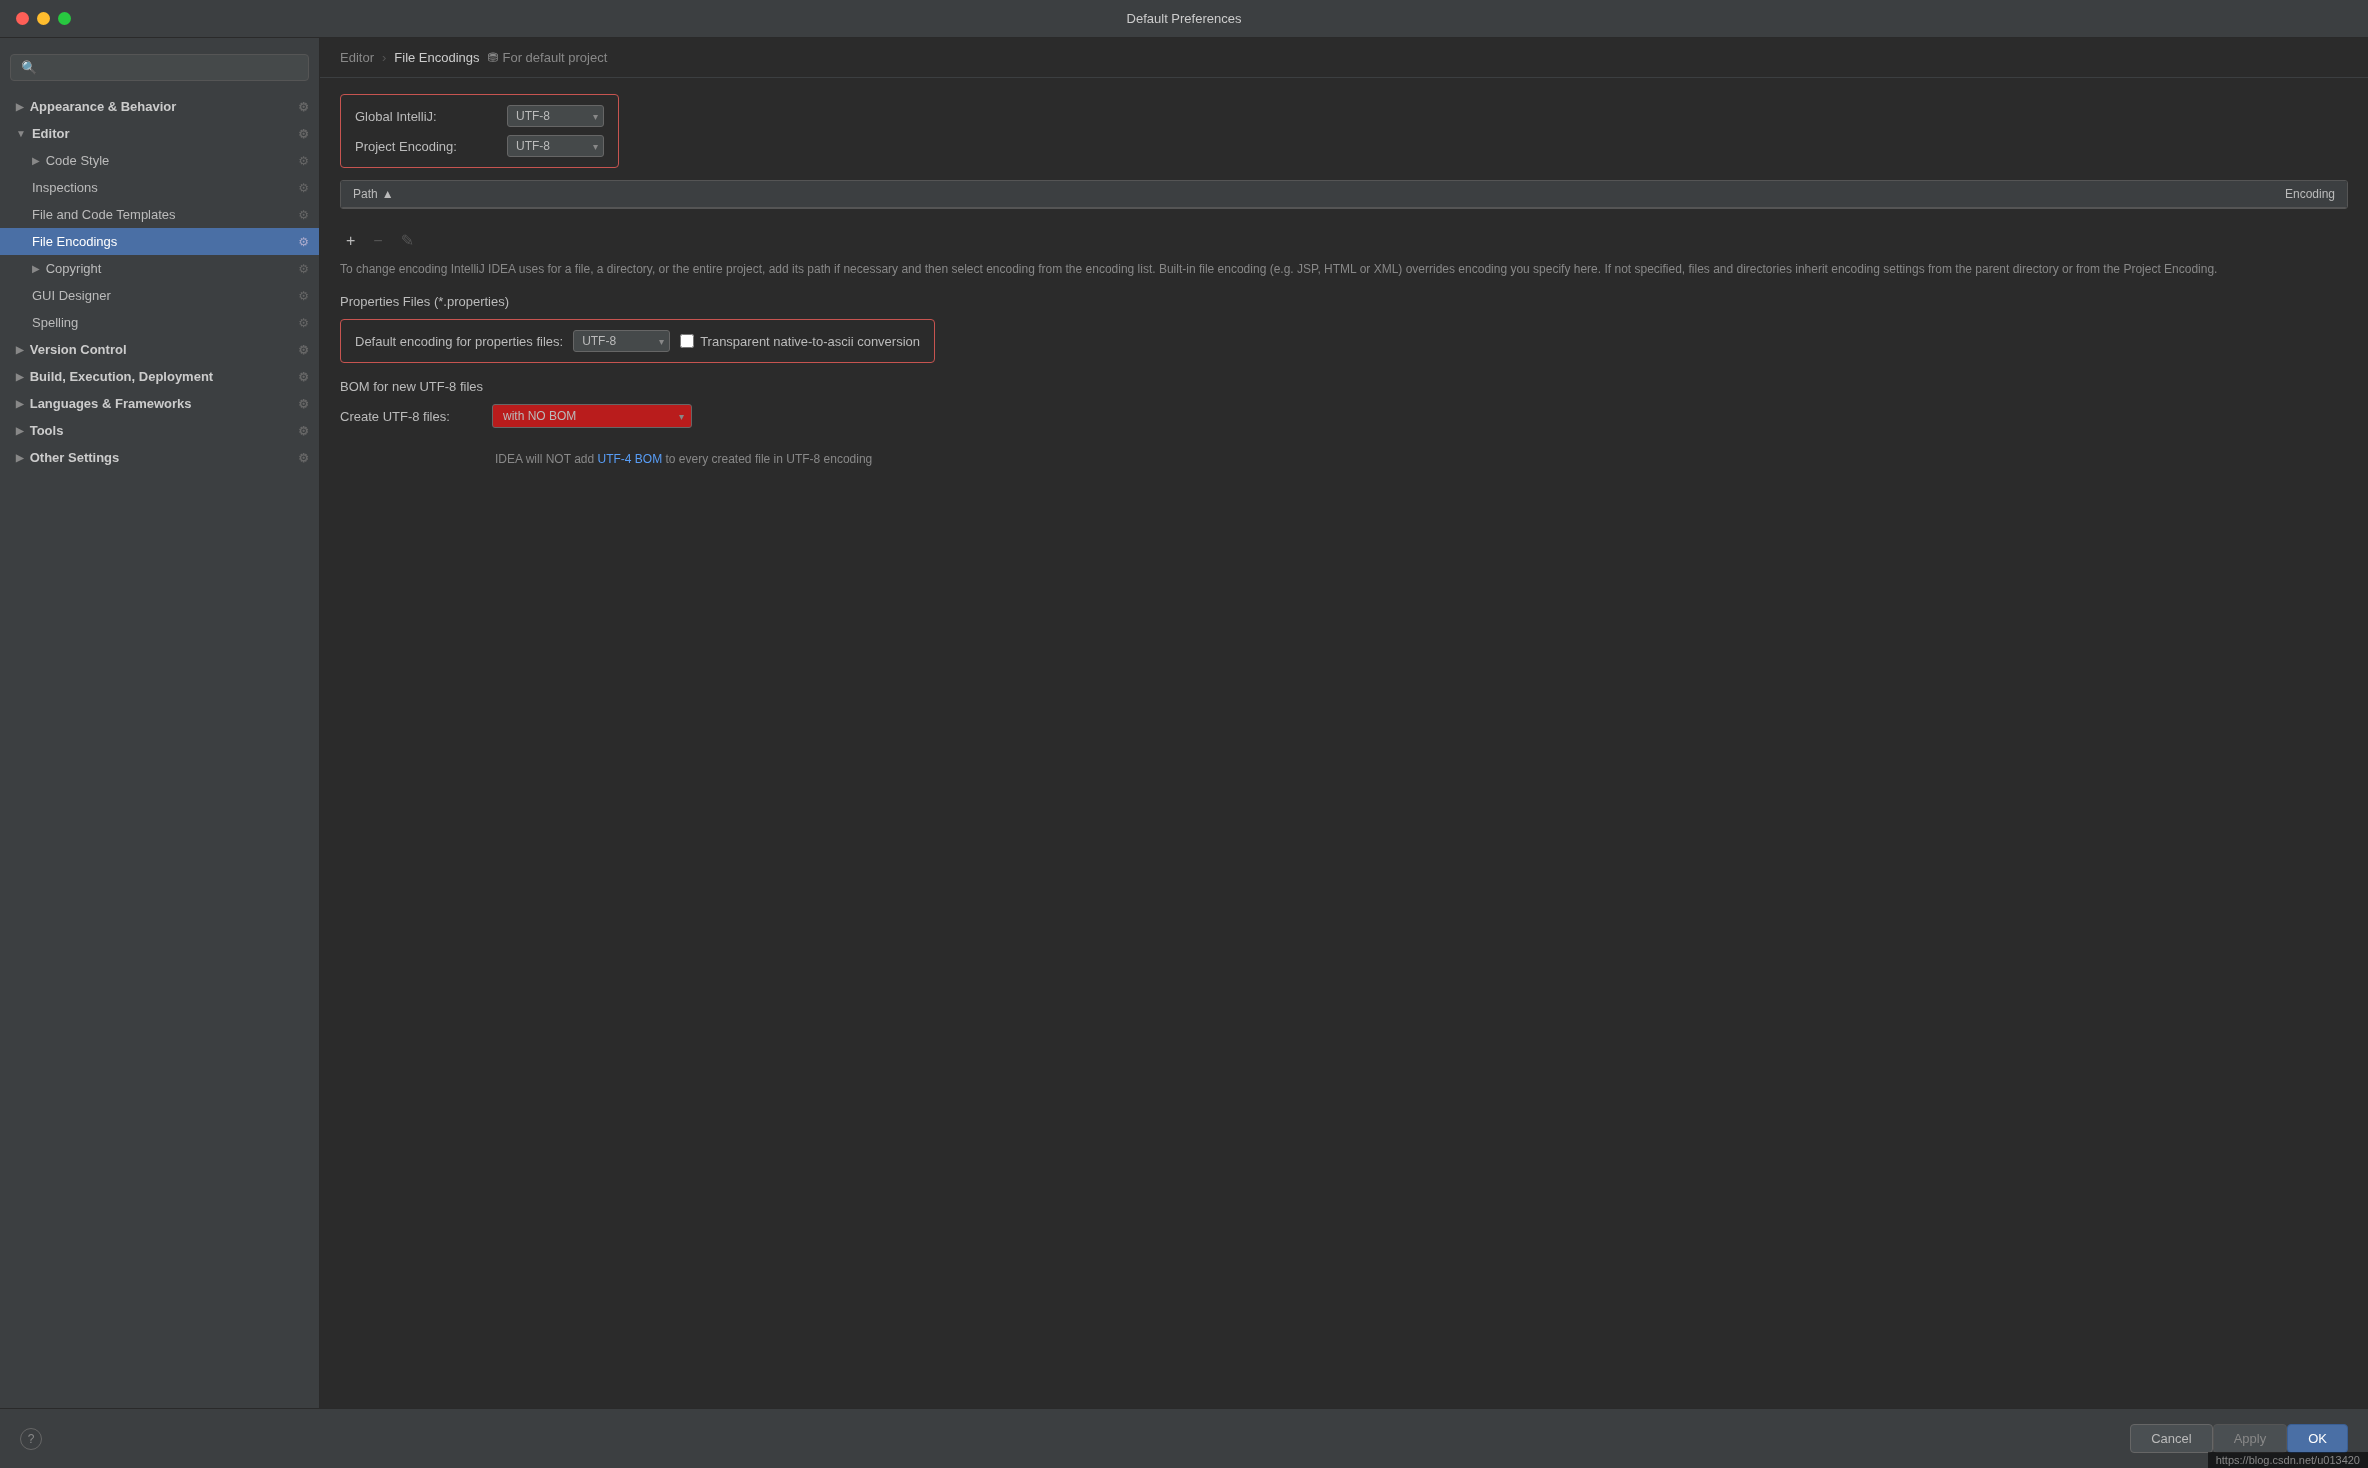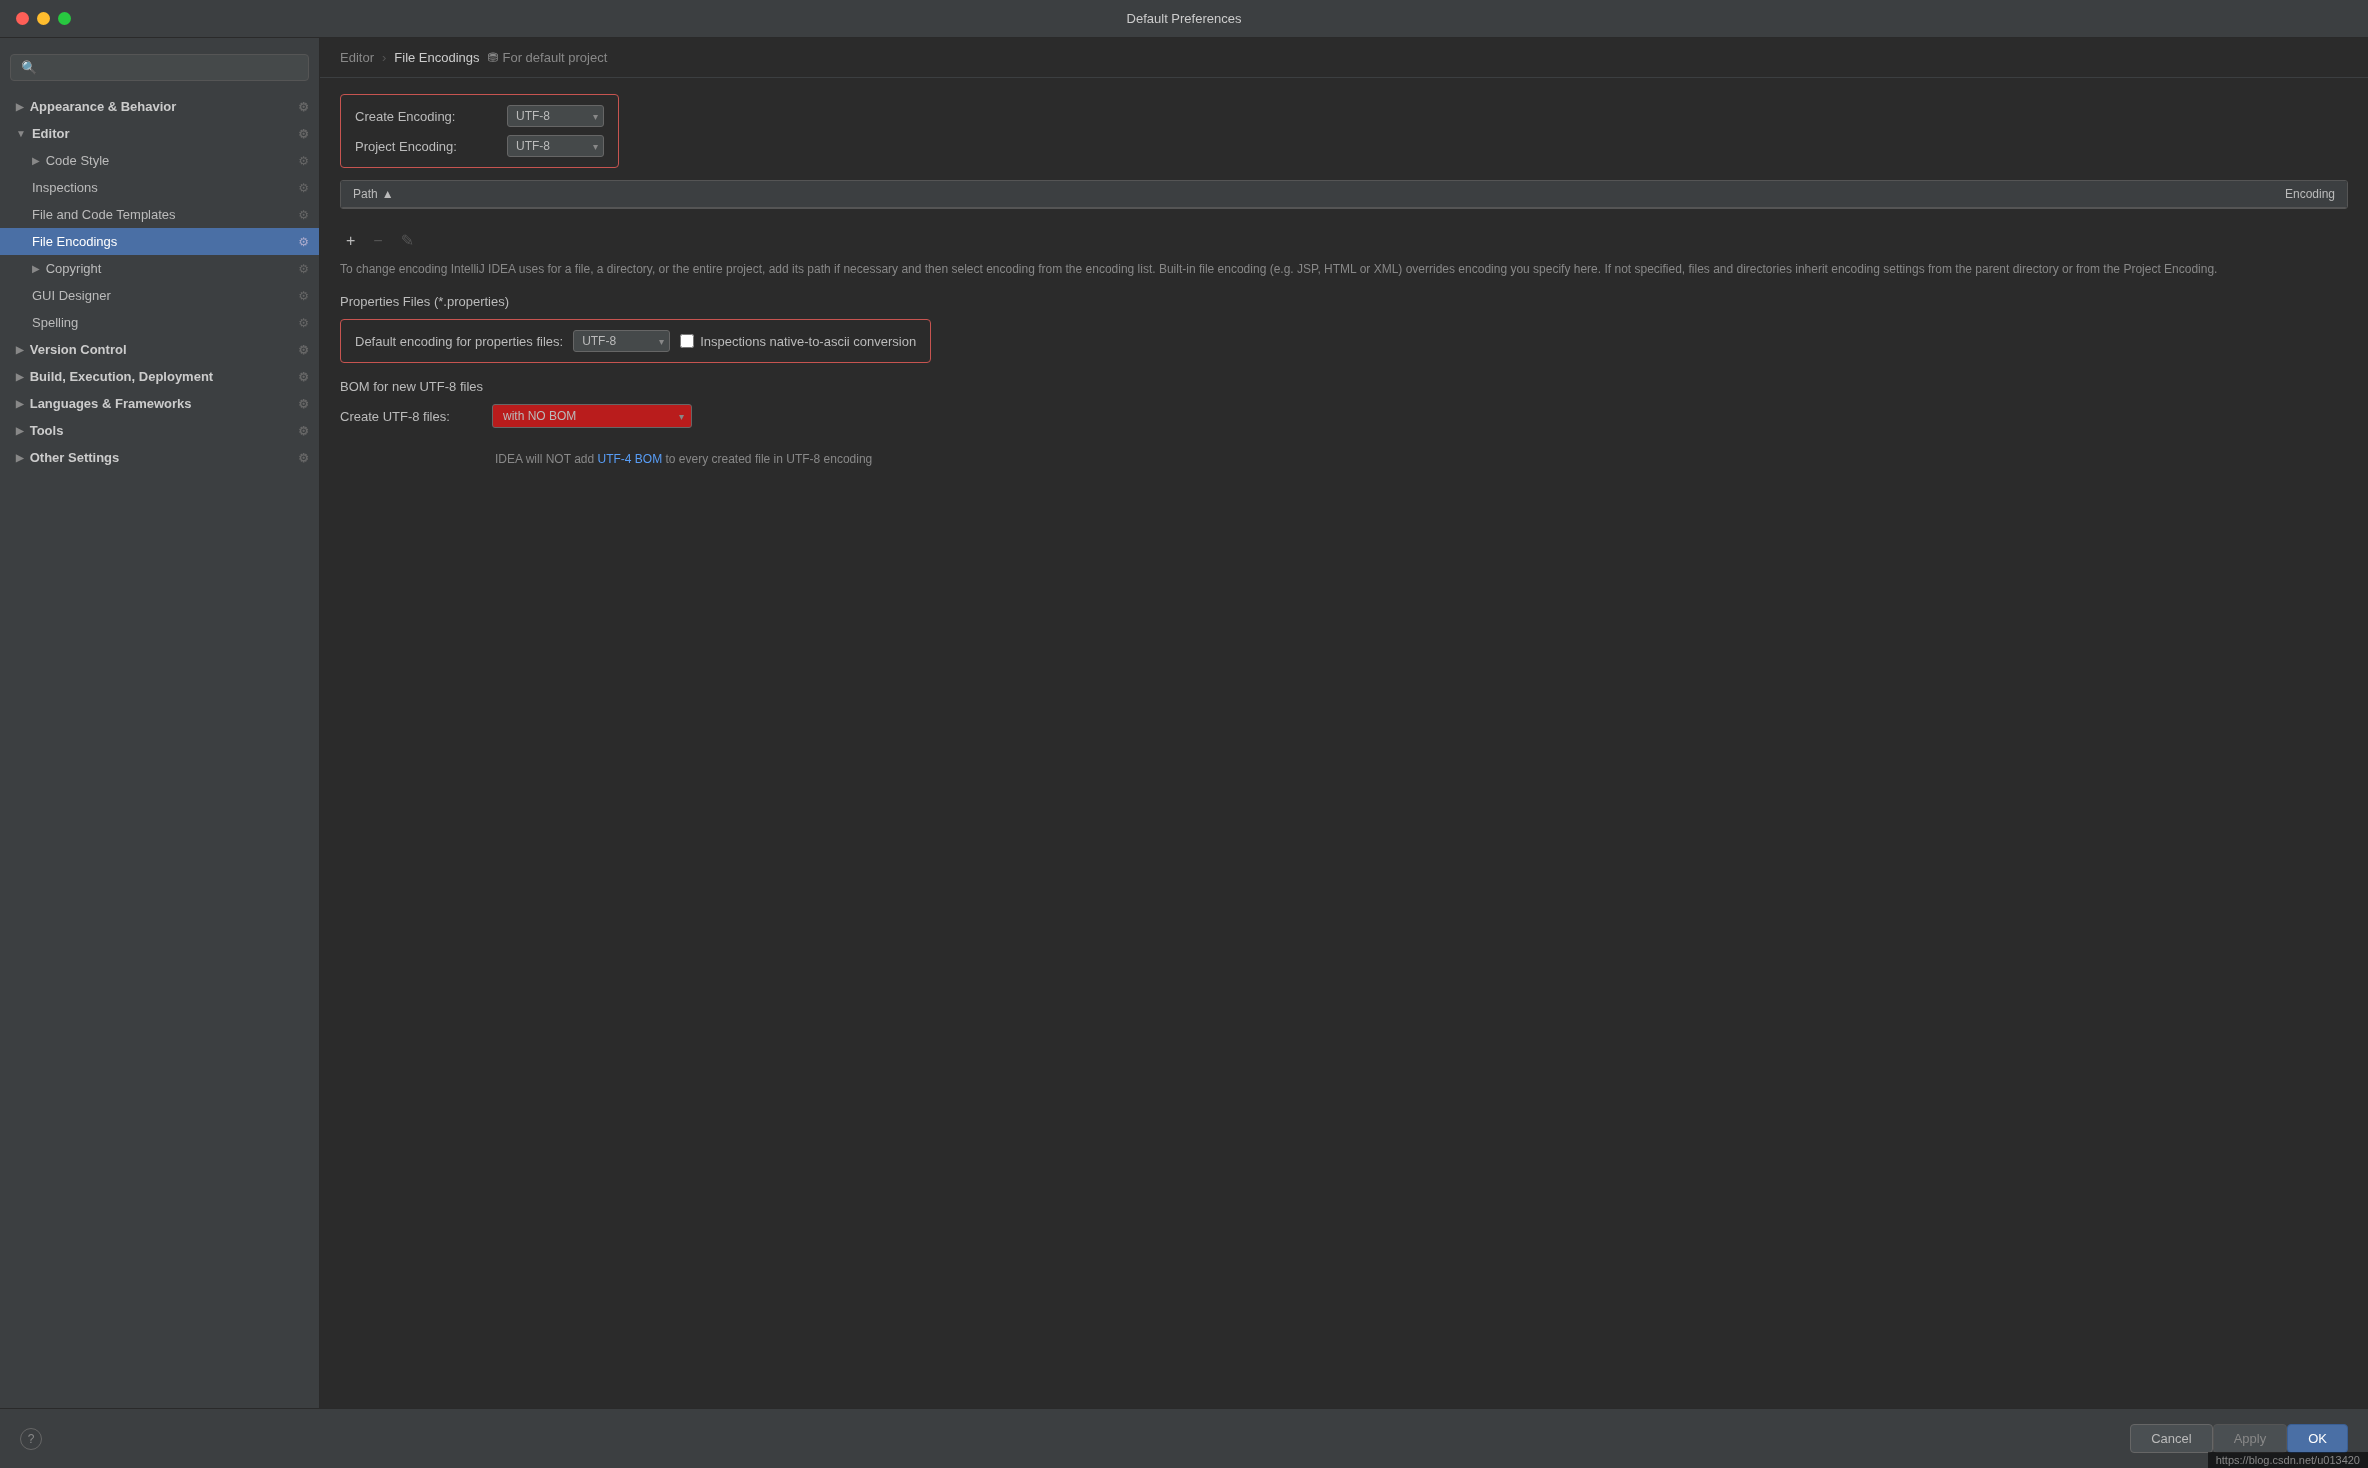--- a/index.html
+++ b/index.html
@@ -523,21 +523,21 @@
         <span>⛃</span>
         <span>For default project</span>
       </span>
     </div>
 
     <div class="content-body">
 
       
       <div class="encoding-section">
         <div class="encoding-row">
-          <span class="encoding-label">Create Encoding:</span>
+          <span class="encoding-label">Global IntelliJ:</span>
           <div class="select-wrapper">
             <select>
               <option>UTF-8</option>
               <option>UTF-16</option>
               <option>ISO-8859-1</option>
             </select>
           </div>
         </div>
         <div class="encoding-row">
           <span class="encoding-label">Project Encoding:</span>
@@ -578,21 +578,21 @@
         <span class="encoding-label">Default encoding for properties files:</span>
         <div class="select-wrapper">
           <select>
             <option>UTF-8</option>
             <option>UTF-16</option>
             <option>ISO-8859-1</option>
           </select>
         </div>
         <div class="checkbox-wrapper">
           <input type="checkbox" id="transparent-chk" style="">
-          <label class="checkbox-label" for="transparent-chk">Inspections native-to-ascii conversion</label>
+          <label class="checkbox-label" for="transparent-chk">Transparent native-to-ascii conversion</label>
         </div>
       </div>
 
       
       <div class="bom-section">
         <div class="section-title">BOM for new UTF-8 files</div>
         <div class="bom-row">
           <span class="bom-label">Create UTF-8 files:</span>
           <div class="bom-select-wrapper">
             <select>

